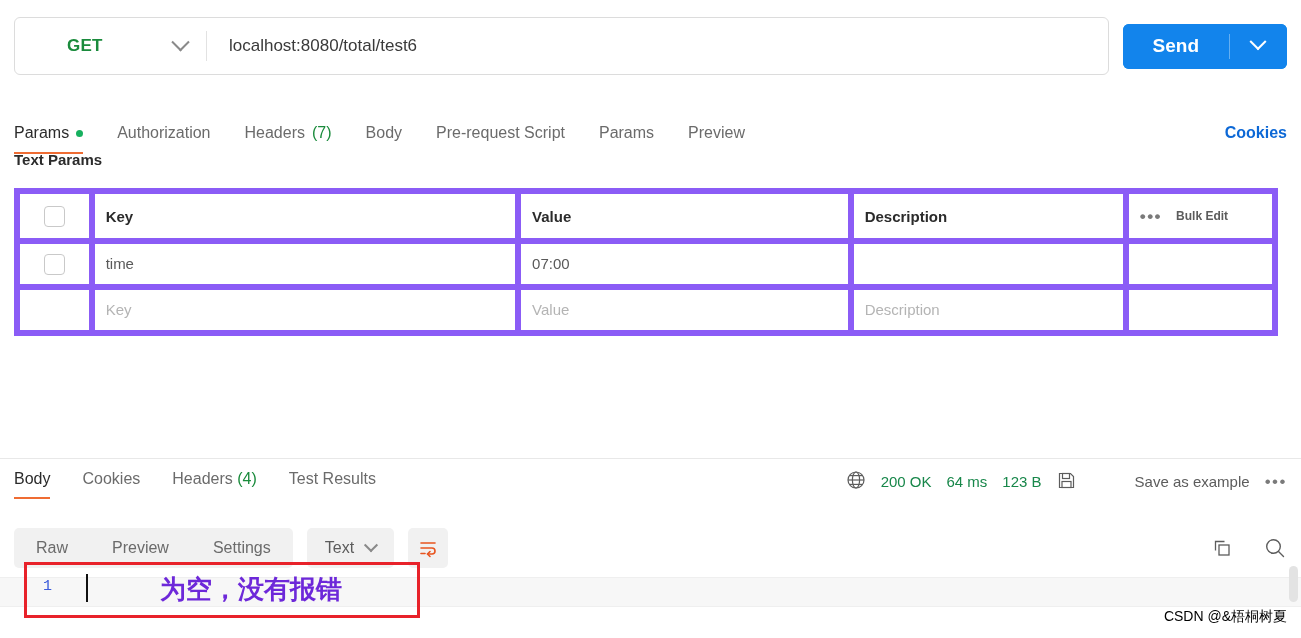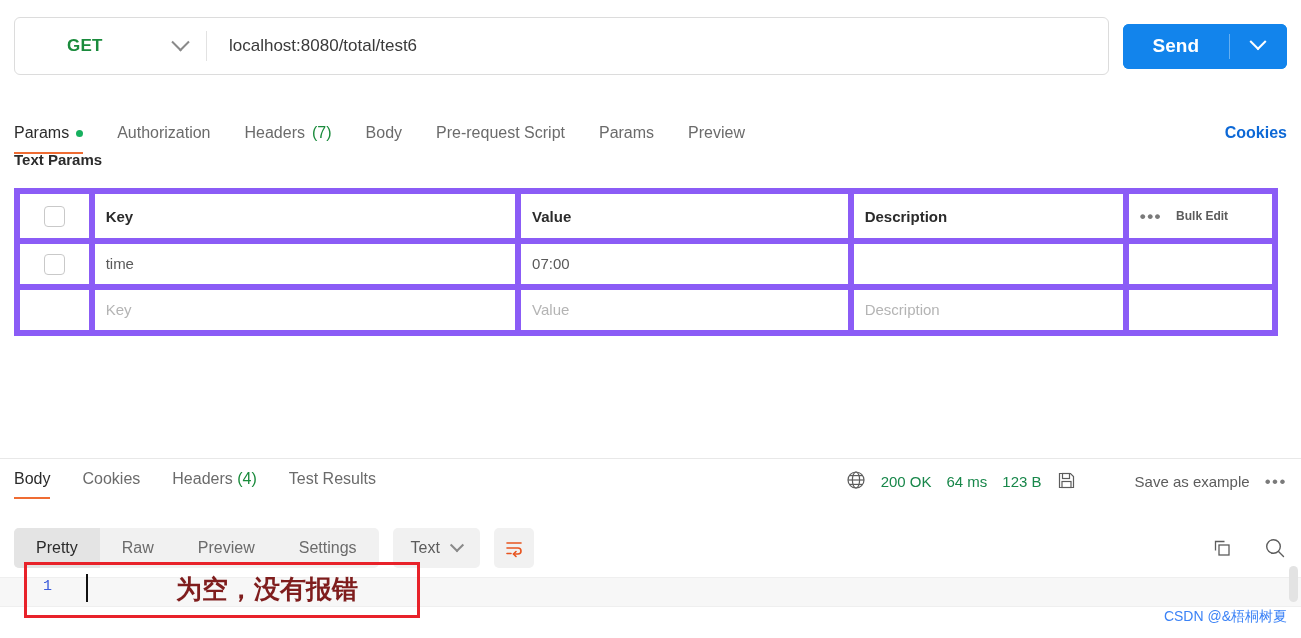--- a/index.html
+++ b/index.html
@@ -172,30 +172,30 @@
     font-family: "Liberation Mono", monospace;
   }
   .caret {
     position: absolute; left: 86px; top: 574px; width: 2px; height: 28px; background: #111;
   }
   .annot-box {
     position: absolute; left: 24px; top: 562px; width: 396px; height: 56px;
     border: 3px solid #e8222a; background: transparent; pointer-events: none;
   }
   .annot-txt {
-    position: absolute; left: 176px; top: 572px; font-size: 26px; font-weight: 700;
-    color: #7f1d1d; white-space: nowrap;
+    position: absolute; left: 160px; top: 572px; font-size: 26px; font-weight: 700;
+    color: #6d28d9; white-space: nowrap;
     font-family: "DejaVu Sans", "Liberation Sans", sans-serif;
   }
   .vscroll {
     position: absolute; right: 3px; top: 566px; width: 9px; height: 36px;
     background: #e3e3e3; border-radius: 5px;
   }
   .watermark {
-    position: absolute; right: 14px; top: 608px; font-size: 14px; color: #3b82f6;
+    position: absolute; right: 14px; top: 608px; font-size: 14px; color: #000000;
     white-space: nowrap;
   }
 </style>
 </head>
 <body>
 
 <div class="app">
 
   <div class="url-row">
     <div class="url-box">
@@ -328,21 +328,20 @@
           <rect x="5" y="10.5" width="9" height="6"></rect>
         </svg>
       </span>
       <span class="meta-gray">Save as example</span>
       <span class="dots">•••</span>
     </div>
   </div>
 
   <div class="pretty-bar">
     <div class="seg">
-      <div class="seg-item active">Pretty</div>
       <div class="seg-item">Raw</div>
       <div class="seg-item">Preview</div>
       <div class="seg-item">Settings</div>
     </div>
     <div class="fmt-sel">
       <span class="fmt-txt">Text</span>
       <span class="chev-s"></span>
     </div>
     <div class="wrap-btn">
       <svg width="22" height="22" viewBox="0 0 22 22" fill="none" stroke="#e8541f" stroke-width="1.6" stroke-linecap="round">

